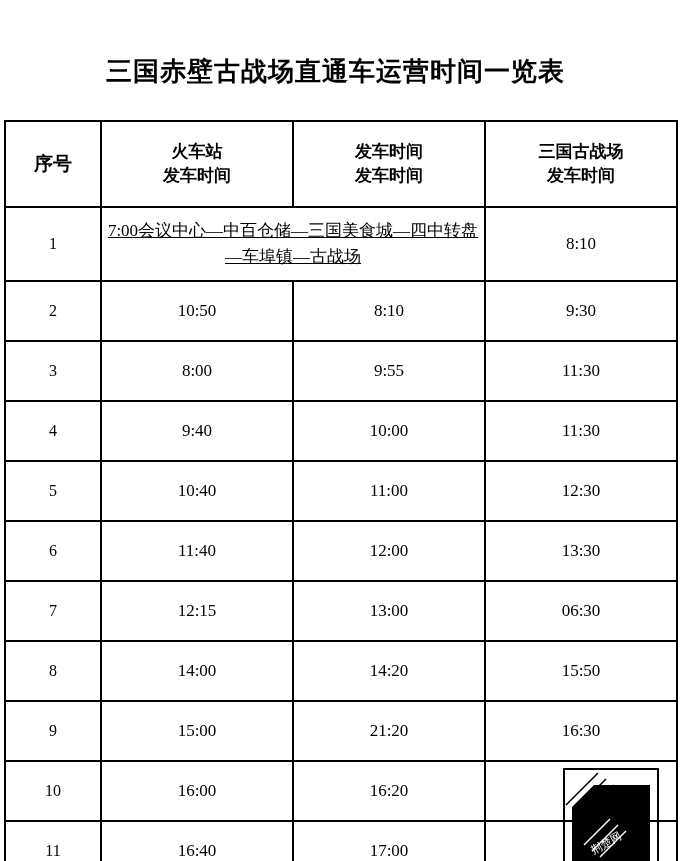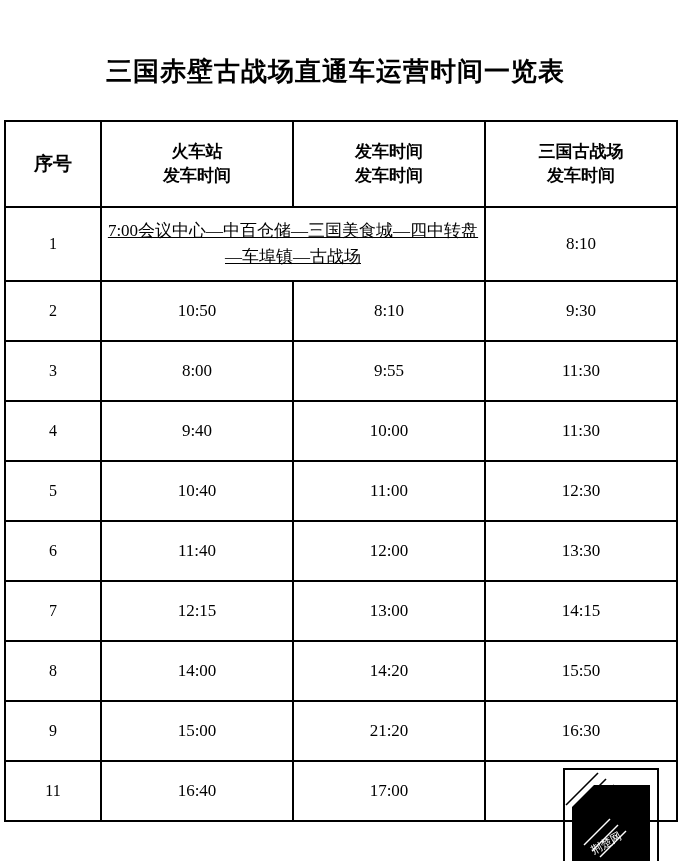--- a/index.html
+++ b/index.html
@@ -158,37 +158,43 @@
         <td class="idx">6</td>
         <td>11:40</td>
         <td>12:00</td>
         <td>13:30</td>
       </tr>
 
       <tr>
         <td class="idx">7</td>
         <td>12:15</td>
         <td>13:00</td>
-        <td>14:15</td>
+        <td>06:30</td>
       </tr>
 
       <tr>
         <td class="idx">8</td>
         <td>14:00</td>
         <td>14:20</td>
         <td>15:50</td>
       </tr>
 
       <tr>
         <td class="idx">9</td>
         <td>15:00</td>
         <td>21:20</td>
         <td>16:30</td>
       </tr>
 
+      <tr>
+        <td class="idx">10</td>
+        <td>16:00</td>
+        <td>16:20</td>
+        <td></td>
+      </tr>
 
       <tr>
         <td class="idx">11</td>
         <td>16:40</td>
         <td>17:00</td>
         <td></td>
       </tr>
 
     </tbody>
   </table>

